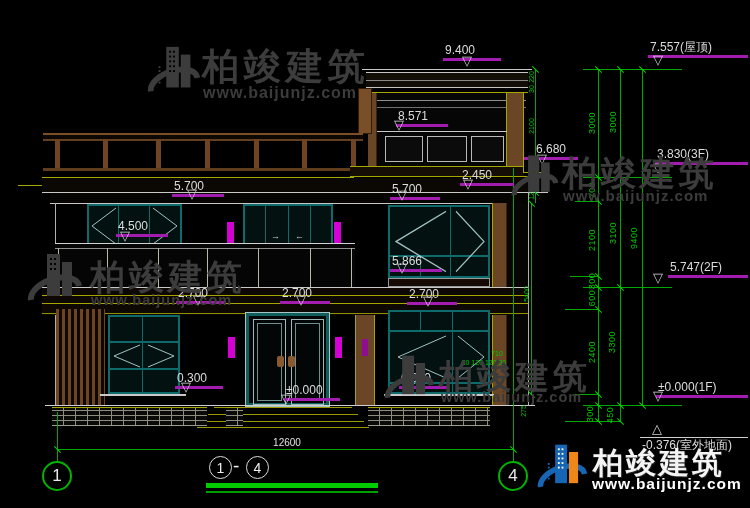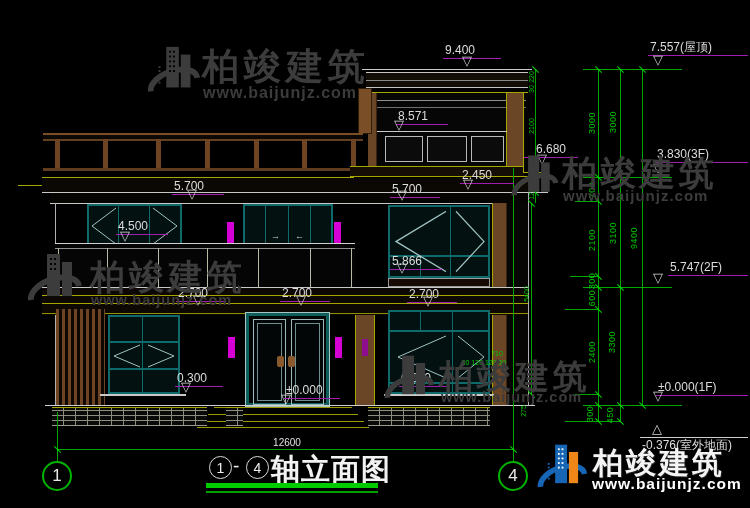--- a/index.html
+++ b/index.html
@@ -7,21 +7,21 @@
     font-family:"Liberation Sans","DejaVu Sans",sans-serif;}
   #canvas *{position:absolute;box-sizing:border-box;}
   .ln{background:var(--white-line);}
   .yl{background:var(--yellow);}
   .gl{background:var(--green);}
   .mg{background:var(--magenta);}
   .win{border:2px solid var(--teal);background:#041111;}
   .win svg{position:absolute;left:0;top:0;width:100%;height:100%;}
   .marker{white-space:nowrap;}
   .marker .mtxt{position:relative;display:inline-block;color:var(--text);font-size:12px;
-    line-height:13px;border-bottom:1px solid #a21caf;padding:0 2px 1px 2px;}
+    line-height:13px;border-bottom:3px solid #a21caf;padding:0 2px 1px 2px;}
   .marker.flip .mtxt{border-bottom:none;border-top:1px solid #cfcfcf;padding:1px 2px 0 2px;}
   .marker .tri{position:absolute;color:#d0d0d0;font-size:13px;line-height:13px;}
   .vdim,.hdim{color:var(--dim-text);white-space:nowrap;}
   .vdim{transform:translate(-50%,-50%) rotate(-90deg);font-size:9px;letter-spacing:.5px;}
   .hdim{transform:translate(-50%,-50%);font-size:7px;}
   .sdim{transform:translate(-50%,-50%) rotate(-90deg);font-size:7px;color:var(--dim-text);white-space:nowrap;}
   .tick{width:9px;height:1px;background:#00d800;transform:rotate(45deg);}
   .brick{background-color:#0a0a08;border-top:1px solid var(--yellow);border-bottom:1px solid #9a9a8c;
     background-image:repeating-linear-gradient(0deg,transparent 0 4px,#8e8e80 4px 5px),
     repeating-linear-gradient(90deg,transparent 0 11px,#8e8e80 11px 12px);}
@@ -341,21 +341,20 @@
 
   <div class="hdim" style="left:287px;top:442px;font-size:10px;color:#e0e0e0;">12600</div>
 
   <div class="bubble" style="left:42px;top:461px;">1</div>
   <div class="bubble" style="left:498px;top:461px;">4</div>
 
   <div style="left:0;top:0;width:750px;height:508px;">
     <div class="cdig" style="left:209px;top:456px;">1</div>
     <div style="left:233px;top:455px;color:#efefef;font-size:19px;">-</div>
     <div class="cdig" style="left:246px;top:456px;">4</div>
-    <div style="left:271px;top:450px;color:#f2f2f2;font-size:29px;font-weight:bold;letter-spacing:1px;white-space:nowrap;">轴立面图</div>
     <div style="left:206px;top:483px;width:172px;height:5px;background:var(--title-green);"></div>
     <div style="left:206px;top:491px;width:172px;height:2px;background:#00a000;"></div>
   </div>
 
   <div style="left:145px;top:40px;width:430px;height:66px;">
     <svg viewBox="0 0 60 60" style="left:0;top:0;width:58px;height:64px;">
       <path d="M6 50 A25 14 -20 1 1 54 36" fill="none" stroke="#3c3c3c" stroke-width="6"></path>
       <rect x="22" y="4" width="13" height="42" fill="#3c3c3c"></rect>
         <rect x="37" y="12" width="10" height="34" fill="#3c3c3c"></rect>
       <g fill="#000">

